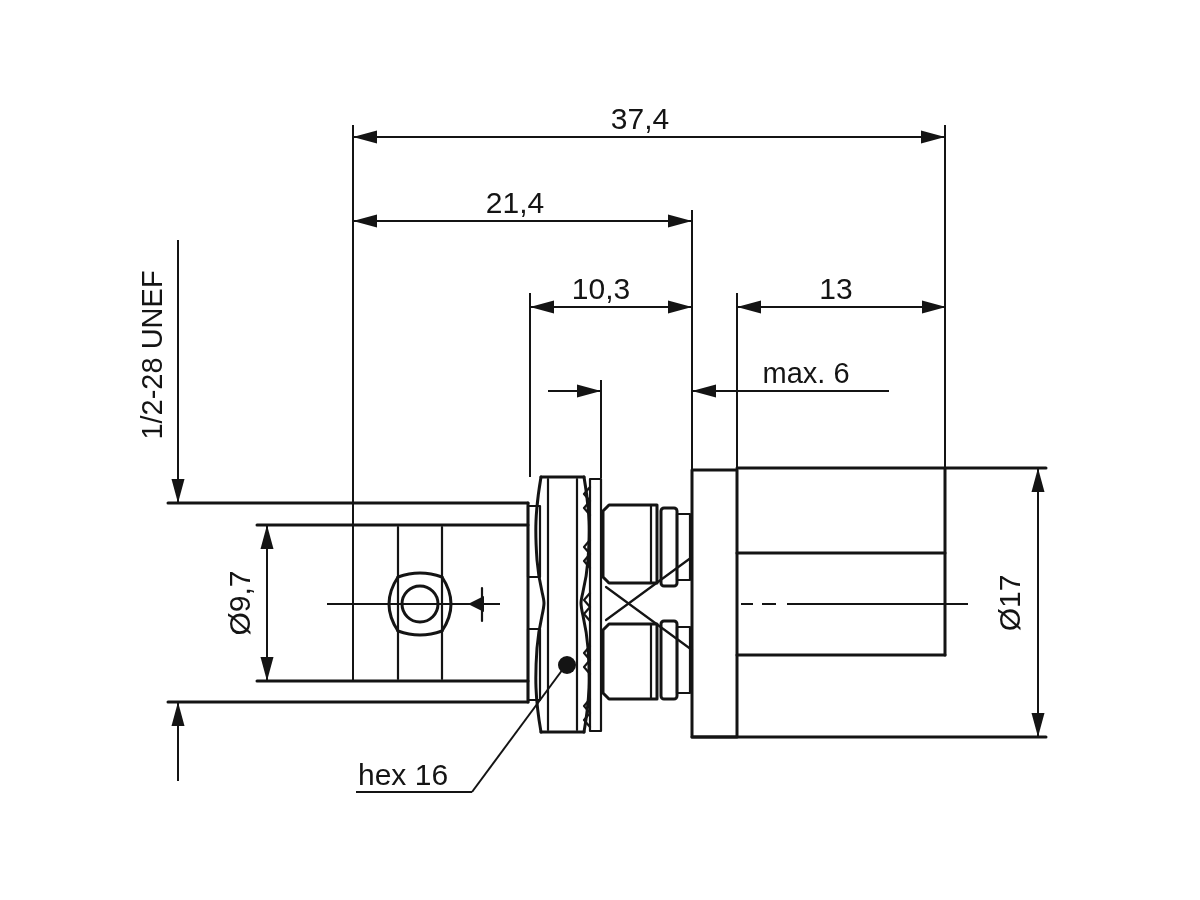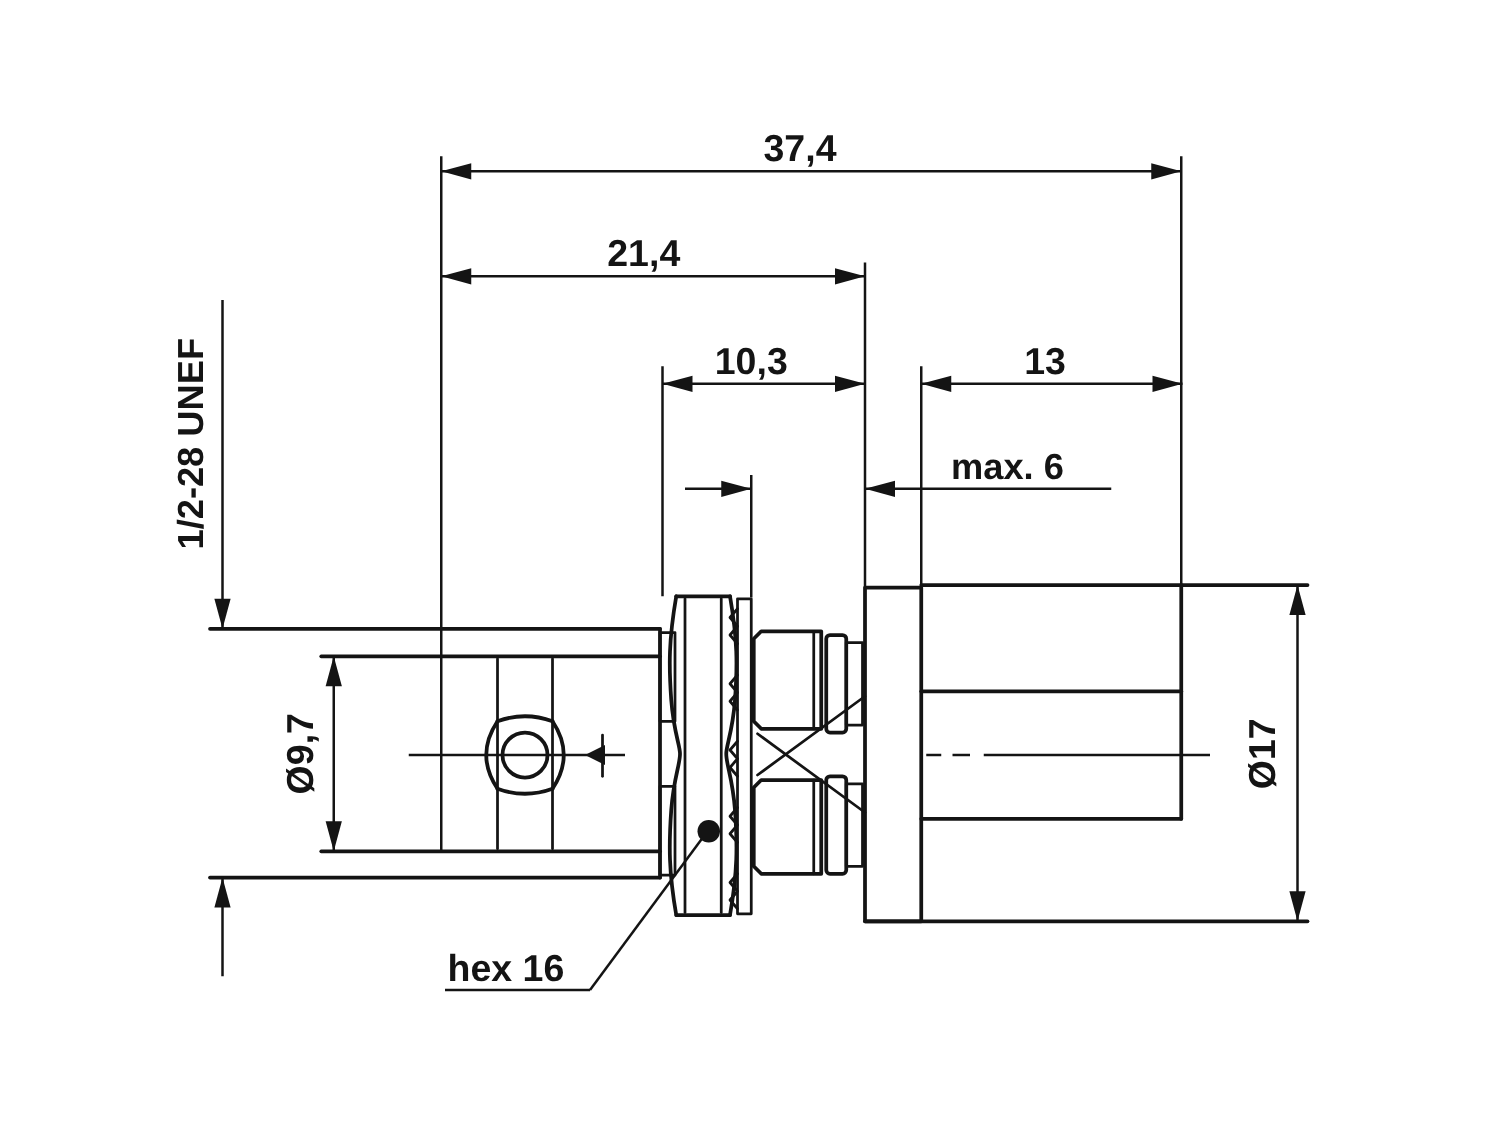--- a/index.html
+++ b/index.html
@@ -1,17 +1,17 @@
 <!DOCTYPE html>
 <html><head>
 <meta charset="utf-8">
 <style>
   html,body{margin:0;padding:0;background:#fff;}
   .page{width:1200px;height:900px;background:#ffffff;position:relative;overflow:hidden;
-        font-family:"Liberation Sans", sans-serif;font-weight:bold;}
+        font-family:"Liberation Sans", sans-serif;}
   svg{display:block;}
   .obj{stroke:#141414;stroke-width:3;fill:none;stroke-linejoin:round;stroke-linecap:round;}
   .obj-thin{stroke:#141414;stroke-width:2.2;fill:none;stroke-linejoin:round;stroke-linecap:round;}
   .dim{stroke:#141414;stroke-width:2;fill:none;stroke-linecap:butt;}
   .cl{stroke:#141414;stroke-width:2;fill:none;stroke-linecap:butt;}
   .arrow{fill:#141414;stroke:none;}
   .dimtext{font-family:"Liberation Sans", sans-serif;font-size:30px;fill:#141414;}
   .dimtext-small{font-family:"Liberation Sans", sans-serif;font-size:29px;fill:#141414;}
 </style>
 </head>

